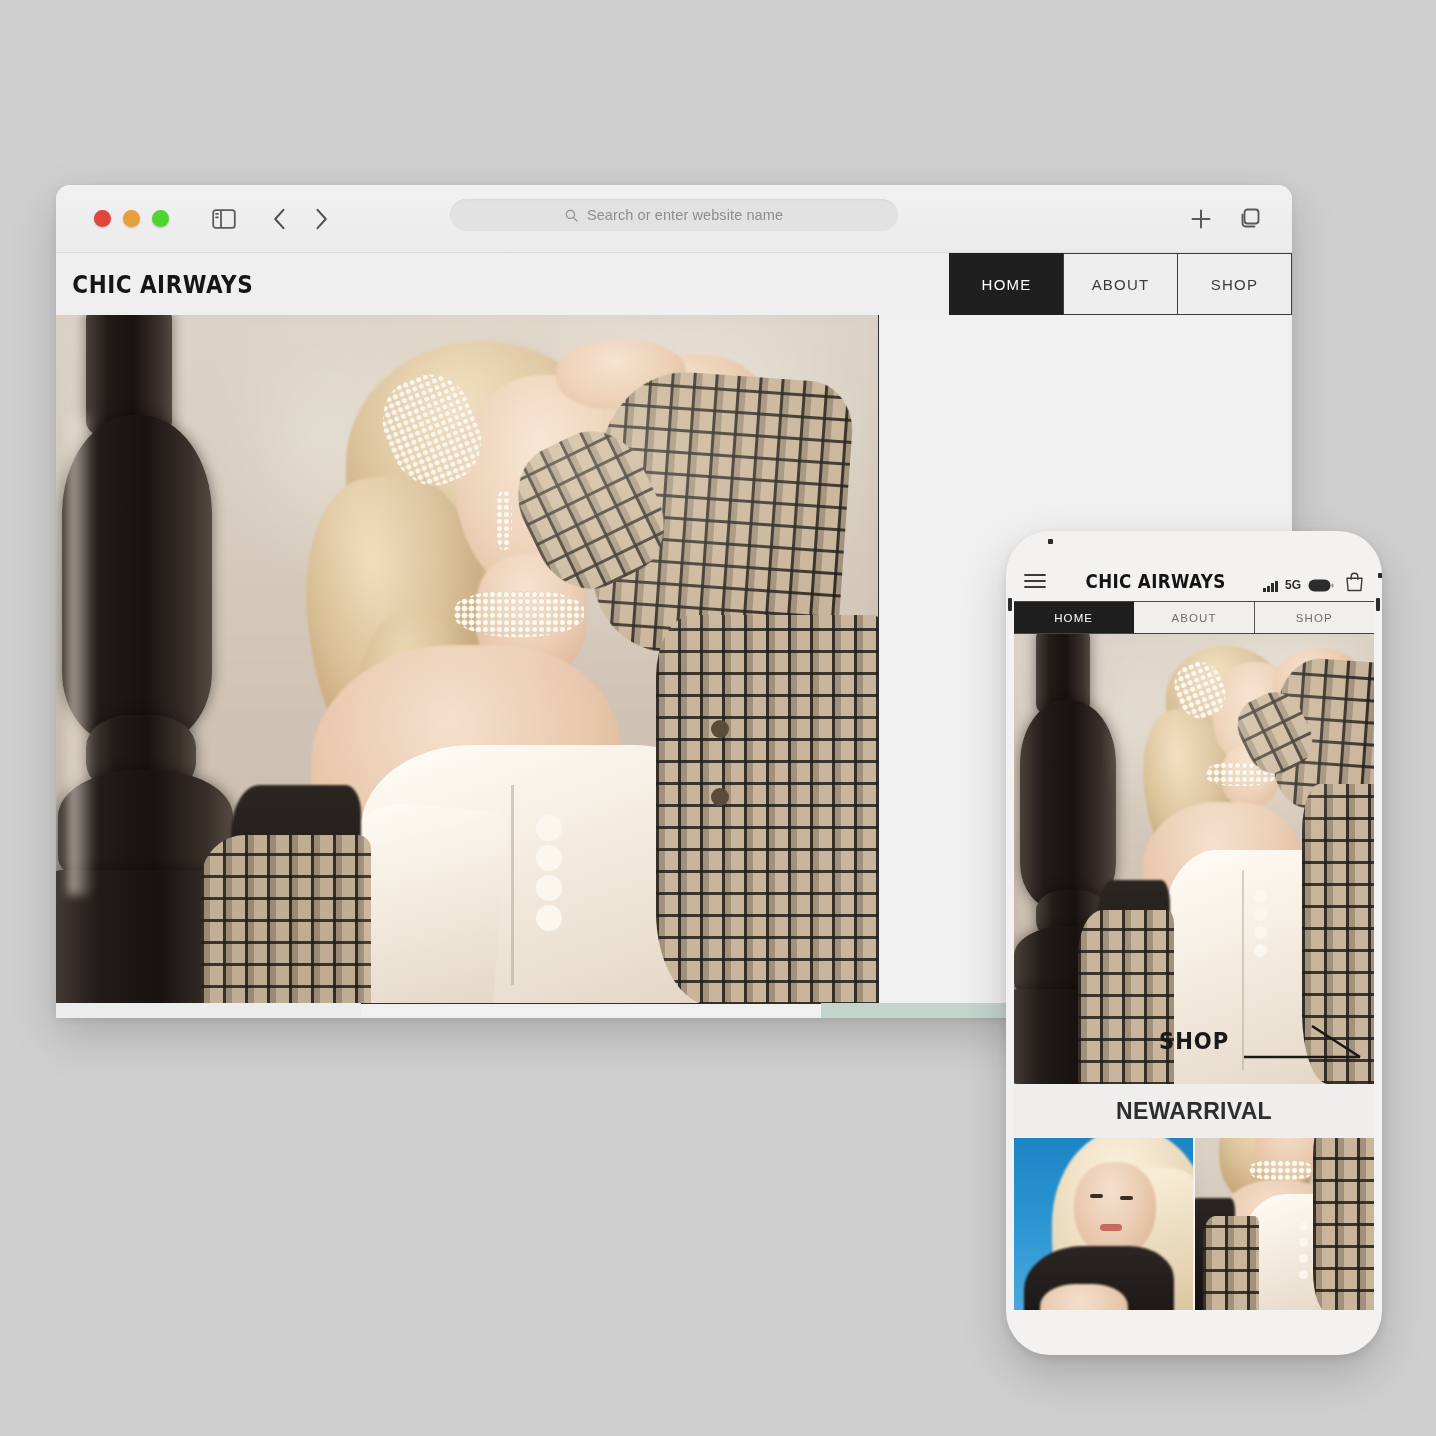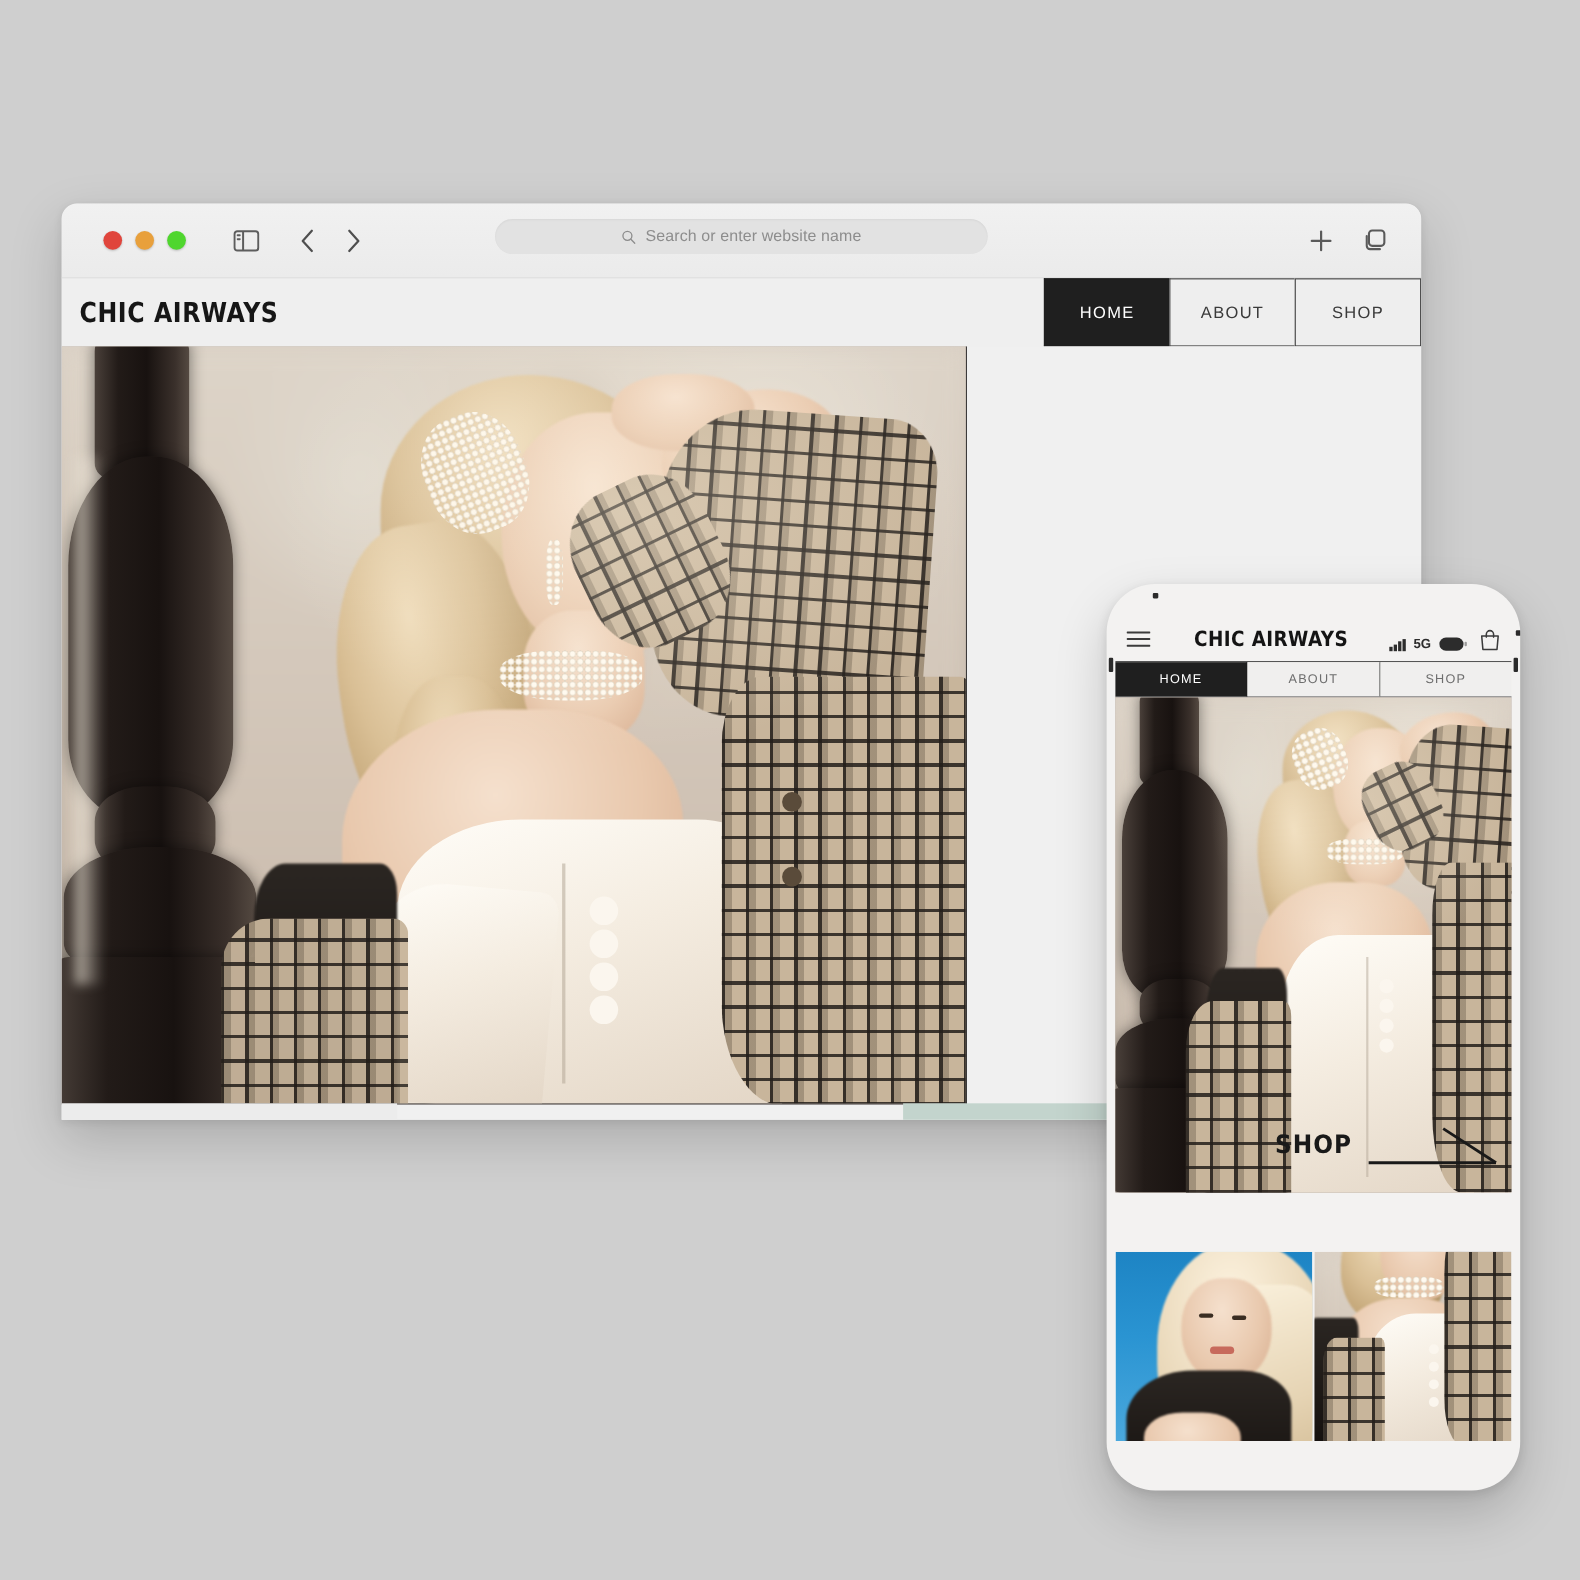--- a/index.html
+++ b/index.html
@@ -596,20 +596,21 @@
         <span style="position:absolute;right:0;top:-4px;">
           <svg width="118" height="42" viewBox="0 0 118 42" fill="none">
             <line x1="0" y1="33" x2="116" y2="33" stroke="#191919" stroke-width="2.6"></line>
             <line x1="68" y1="2" x2="116" y2="33" stroke="#191919" stroke-width="2.6"></line>
           </svg>
         </span>
       </div>
     </div>
   </div>
 
+  <div id="phone-newarrival">NEWARRIVAL</div>
 
   <div id="phone-gallery">
 
     <div class="phone-gallery-cell">
       <div class="photo">
         <div style="position:absolute;inset:0;background:linear-gradient(180deg,#1d84c4 0%,#2a94d2 45%,#4aa8dd 100%);"></div>
         <div class="ph-hair" style="left:38px;top:-10px;width:158px;height:200px;border-radius:48% 50% 40% 44%;background:radial-gradient(ellipse at 42% 28%,#fdf3e0,#ead9bb 55%,#d6c29c 100%);"></div>
         <div class="ph-hair" style="left:92px;top:30px;width:110px;height:175px;border-radius:38% 44% 56% 50%;background:linear-gradient(160deg,#fbf2de,#e6d4b4 60%,#cfb78f);"></div>
         <div class="ph-skin" style="left:60px;top:24px;width:82px;height:96px;border-radius:46% 46% 52% 52%;"></div>
         <div style="position:absolute;left:76px;top:56px;width:13px;height:4px;border-radius:2px;background:#3a2d22;box-shadow:30px 2px 0 #3a2d22;"></div>

